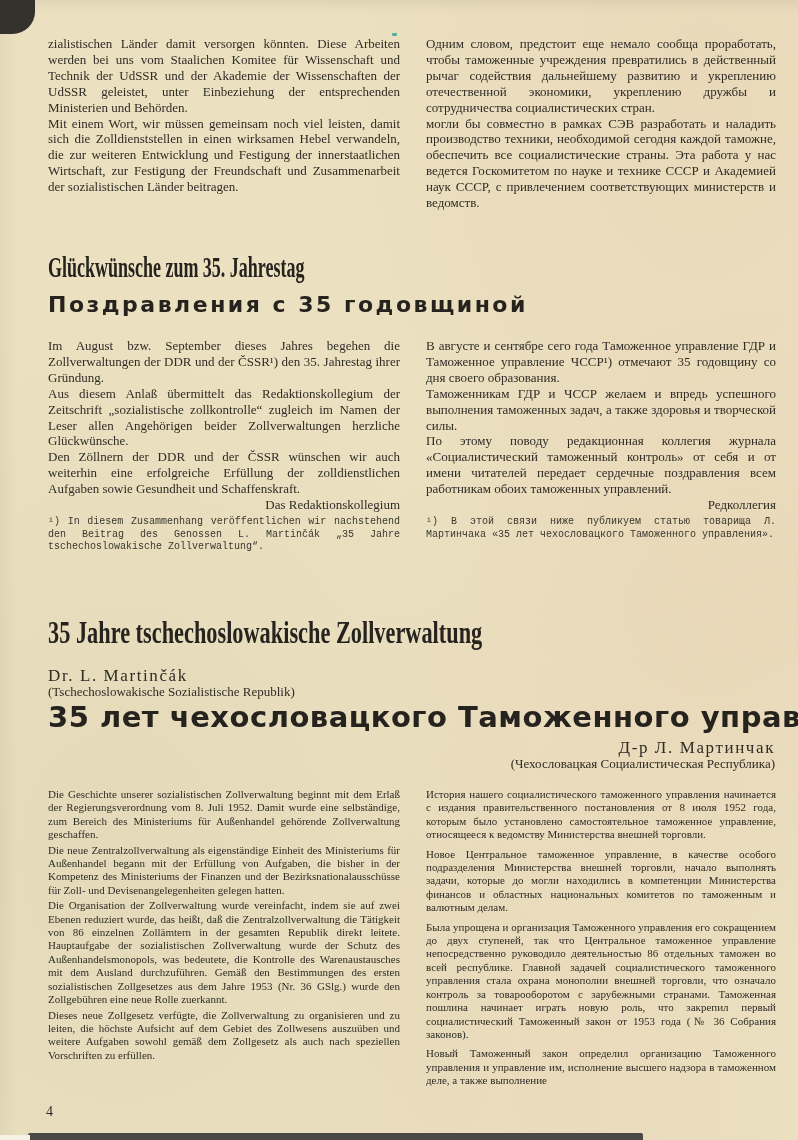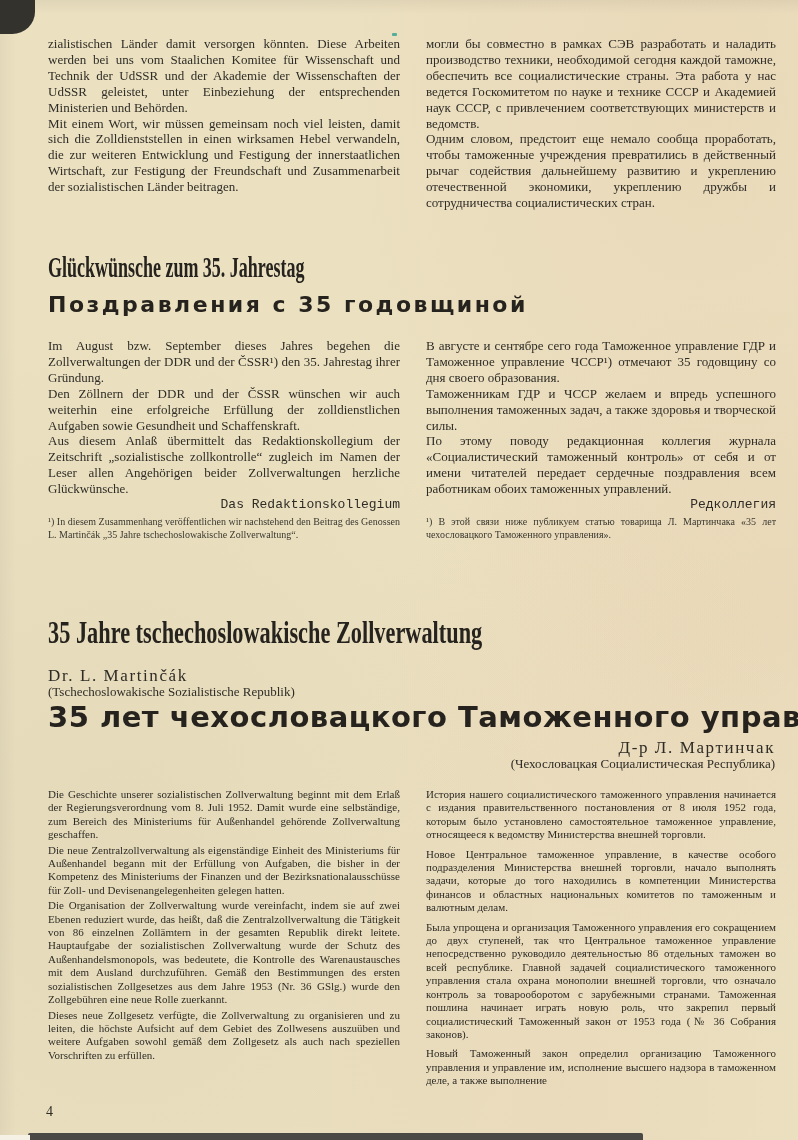--- a/index.html
+++ b/index.html
@@ -63,24 +63,24 @@
     white-space:nowrap;letter-spacing:0px;
   }
   .h1-ru{
     margin:8px 0 0 0;height:26px;text-align:left;
     font-family:"DejaVu Sans","Liberation Sans",sans-serif;
     font-weight:bold;font-size:22px;line-height:26px;color:#26231e;
     letter-spacing:2.5px;white-space:nowrap;
   }
 
   .sec-congrats{margin-top:20px;height:168px;overflow:visible;}
-  .signature{text-align:right;margin-top:1px;font-family:Liberation Mono, monospace;}
+  .signature{text-align:right;margin-top:1px;}
 
   .sec-footnotes{margin-top:10px;height:62px;overflow:visible;}
-  .footnote{font-size:10px;line-height:12.6px;text-align:justify;color:#3a372f;}
+  .footnote{font-size:10px;line-height:12.6px;text-align:justify;color:#3a372f;font-family:Liberation Mono, monospace;}
 
   .h2-de{margin:38px 0 16px 0;height:36px;}
   .h2-de .inner{
     display:inline-block;
     font-family:"Liberation Serif","DejaVu Serif",serif;
     font-weight:bold;font-size:31px;line-height:34px;color:#26231e;
     transform:scaleX(0.72);transform-origin:0 50%;
     white-space:nowrap;
   }
   .author-de{margin-top:13px;}
@@ -114,35 +114,35 @@
   <div class="edge-bottom-dark"></div>
   <div class="edge-bottom-light"></div>
   <div class="speck-teal"></div>
 
   <div class="sec-intro columns">
     <div class="col-l bodytext">
       <p>zialistischen Länder damit versorgen könnten. Diese Arbeiten werden bei uns vom Staalichen Komitee für Wissenschaft und Technik der UdSSR und der Akademie der Wissenschaften der UdSSR geleistet, unter Einbeziehung der entsprechenden Ministerien und Behörden.</p>
       <p>Mit einem Wort, wir müssen gemeinsam noch viel leisten, damit sich die Zolldienststellen in einen wirksamen Hebel verwandeln, die zur weiteren Entwicklung und Festigung der innerstaatlichen Wirtschaft, zur Festigung der Freundschaft und Zusammenarbeit der sozialistischen Länder beitragen.</p>
     </div>
     <div class="col-r bodytext">
+      <p>Одним словом, предстоит еще немало сообща проработать, чтобы таможенные учреждения превратились в действенный рычаг содействия дальнейшему развитию и укреплению отечественной экономики, укреплению дружбы и сотрудничества социалистических стран.</p>
       <p>могли бы совместно в рамках СЭВ разработать и наладить производство техники, необходимой сегодня каждой таможне, обеспечить все социалистические страны. Эта работа у нас ведется Госкомитетом по науке и технике СССР и Академией наук СССР, с привлечением соответствующих министерств и ведомств.</p>
-      <p>Одним словом, предстоит еще немало сообща проработать, чтобы таможенные учреждения превратились в действенный рычаг содействия дальнейшему развитию и укреплению отечественной экономики, укреплению дружбы и сотрудничества социалистических стран.</p>
     </div>
   </div>
 
   <div class="h1-de">
     <span class="inner">Glückwünsche zum 35. Jahrestag</span>
   </div>
   <div class="h1-ru">Поздравления с 35 годовщиной</div>
 
   <div class="sec-congrats columns">
     <div class="col-l bodytext">
       <p>Im August bzw. September dieses Jahres begehen die Zollverwaltungen der DDR und der ČSSR¹) den 35. Jahrestag ihrer Gründung.</p>
+      <p>Aus diesem Anlaß übermittelt das Redaktionskollegium der Zeitschrift „sozialistische zollkontrolle“ zugleich im Namen der Leser allen Angehörigen beider Zollverwaltungen herzliche Glückwünsche.</p>
       <p>Den Zöllnern der DDR und der ČSSR wünschen wir auch weiterhin eine erfolgreiche Erfüllung der zolldienstlichen Aufgaben sowie Gesundheit und Schaffenskraft.</p>
-      <p>Aus diesem Anlaß übermittelt das Redaktionskollegium der Zeitschrift „sozialistische zollkontrolle“ zugleich im Namen der Leser allen Angehörigen beider Zollverwaltungen herzliche Glückwünsche.</p>
       <p class="signature">Das Redaktionskollegium</p>
     </div>
     <div class="col-r bodytext">
       <p>В августе и сентябре сего года Таможенное управление ГДР и Таможенное управление ЧССР¹) отмечают 35 годовщину со дня своего образования.</p>
       <p>Таможенникам ГДР и ЧССР желаем и впредь успешного выполнения таможенных задач, а также здоровья и творческой силы.</p>
       <p>По этому поводу редакционная коллегия журнала «Социалистический таможенный контроль» от себя и от имени читателей передает сердечные поздравления всем работникам обоих таможенных управлений.</p>
       <p class="signature">Редколлегия</p>
     </div>
   </div>
 
@@ -166,21 +166,21 @@
 
   <div class="sec-article-body columns">
     <div class="col-l article-text col-de-art">
       <p>Die Geschichte unserer sozialistischen Zollverwaltung beginnt mit dem Erlaß der Regierungsverordnung vom 8. Juli 1952. Damit wurde eine selbständige, zum Bereich des Ministeriums für Außenhandel gehörende Zollverwaltung geschaffen.</p>
       <p>Die neue Zentralzollverwaltung als eigenständige Einheit des Ministeriums für Außenhandel begann mit der Erfüllung von Aufgaben, die bisher in der Kompetenz des Ministeriums der Finanzen und der Bezirksnationalausschüsse für Zoll- und Devisenangelegenheiten gelegen hatten.</p>
       <p>Die Organisation der Zollverwaltung wurde vereinfacht, indem sie auf zwei Ebenen reduziert wurde, das heißt, daß die Zentralzollverwaltung die Tätigkeit von 86 einzelnen Zollämtern in der gesamten Republik direkt leitete. Hauptaufgabe der sozialistischen Zollverwaltung wurde der Schutz des Außenhandelsmonopols, was bedeutete, die Kontrolle des Warenaustausches mit dem Ausland durchzuführen. Gemäß den Bestimmungen des ersten sozialistischen Zollgesetzes aus dem Jahre 1953 (Nr. 36 GSlg.) wurde den Zollgebühren eine neue Rolle zuerkannt.</p>
       <p>Dieses neue Zollgesetz verfügte, die Zollverwaltung zu organisieren und zu leiten, die höchste Aufsicht auf dem Gebiet des Zollwesens auszuüben und weitere Aufgaben sowohl gemäß dem Zollgesetz als auch nach speziellen Vorschriften zu erfüllen.</p>
     </div>
     <div class="col-r article-text col-ru-art">
       <p>История нашего социалистического таможенного управления начинается с издания правительственного постановления от 8 июля 1952 года, которым было установлено самостоятельное таможенное управление, относящееся к ведомству Министерства внешней торговли.</p>
-      <p>Новое Центральное таможенное управление, в качестве особого подразделения Министерства внешней торговли, начало выполнять задачи, которые до того находились в компетенции Министерства финансов и областных национальных комитетов по таможенным и валютным делам.</p>
+      <p>Новое Центральное таможенное управление, в качестве особого подразделения Министерства внешней торговли, начало выполнять задачи, которые до могли находились в компетенции Министерства финансов и областных национальных комитетов по таможенным и валютным делам.</p>
       <p>Была упрощена и организация Таможенного управления его сокращением до двух ступеней, так что Центральное таможенное управление непосредственно руководило деятельностью 86 отдельных таможен во всей республике. Главной задачей социалистического таможенного управления стала охрана монополии внешней торговли, что означало контроль за товарооборотом с зарубежными странами. Таможенная пошлина начинает играть новую роль, что закрепил первый социалистический Таможенный закон от 1953 года (№ 36 Собрания законов).</p>
       <p>Новый Таможенный закон определил организацию Таможенного управления и управление им, исполнение высшего надзора в таможенном деле, а также выполнение</p>
     </div>
   </div>
 
   <div class="page-number">4</div>
 
 </div>
 
 </body></html>

